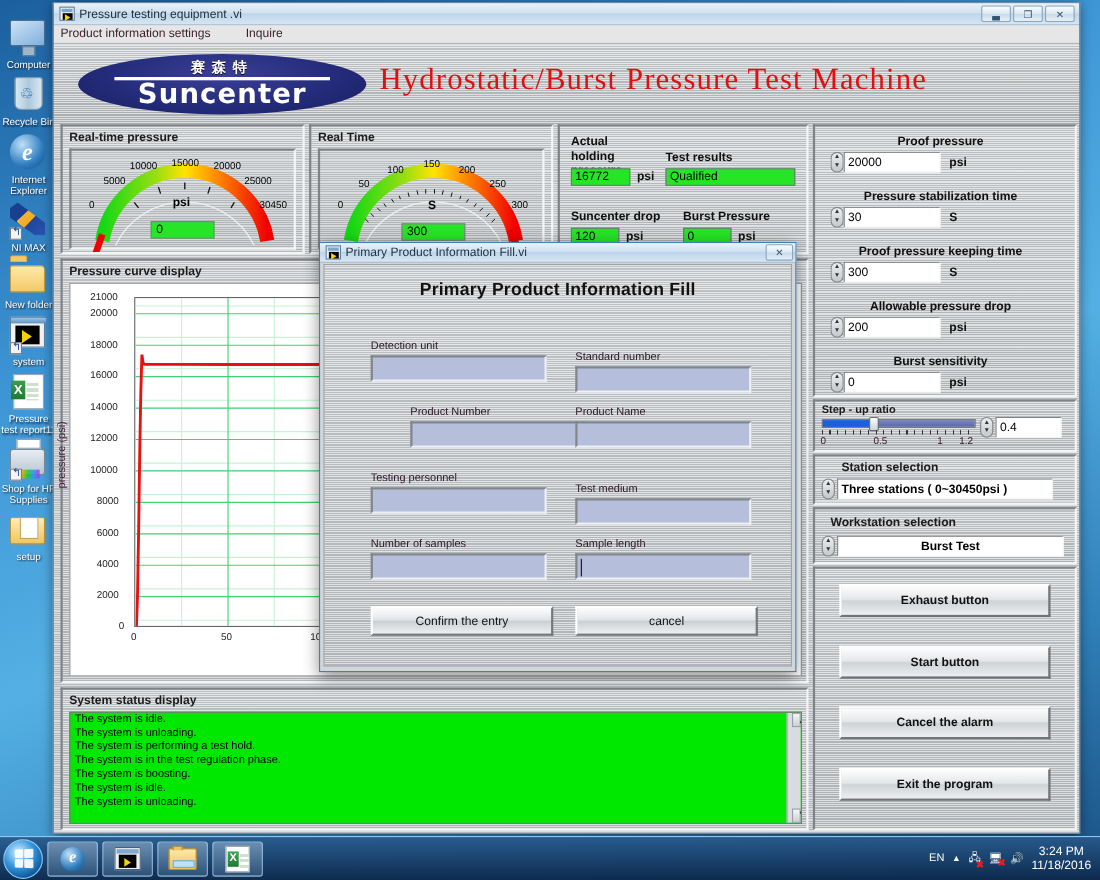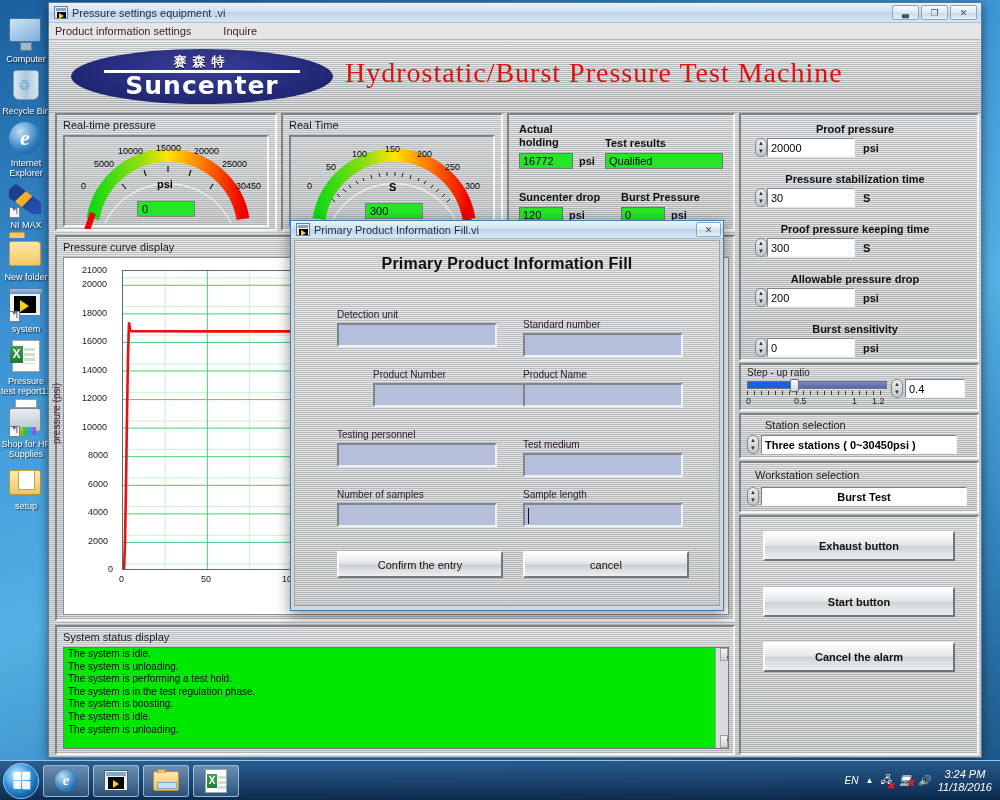--- a/index.html
+++ b/index.html
@@ -123,21 +123,21 @@
   }
 
   
   .lv-panel {
     position: absolute;
     border: 2px solid; border-color: #7e8387 #f2f4f5 #f2f4f5 #7e8387;
     background:
       repeating-linear-gradient(180deg, rgba(255,255,255,.5) 0 1px, rgba(120,120,120,.18) 1px 2px),
       linear-gradient(180deg,#cbcfd2,#b8bdc0);
   }
-  .lv-label { font-size: 11px; font-weight: normal; color: #1c1c1c; }
+  .lv-label { font-size: 11px; font-weight: bold; color: #1c1c1c; }
   .lv-sunken {
     border: 2px solid; border-color: #7e8387 #f3f5f6 #f3f5f6 #7e8387;
     background:
       repeating-linear-gradient(180deg, rgba(255,255,255,.42) 0 1px, rgba(130,130,130,.16) 1px 2px),
       linear-gradient(180deg,#c6cbce,#b6babd);
   }
 
   
   .gauge-val {
     position: absolute; background: #26e526; border: 1px solid #7d8287;
@@ -253,21 +253,21 @@
     grid-template: 1fr 1fr / 1fr 1fr; gap: 1.5px; transform: perspective(20px) rotateY(-6deg); }
   .orb-flag i { background: #fff; opacity: .92; border-radius: 1px; }
   .tb-task {
     width: 46px; height: 32px; margin-left: 4px;
     background: linear-gradient(180deg, rgba(235,245,255,.35), rgba(130,180,220,.25));
     border: 1px solid rgba(190,225,250,.65); border-radius: 3px;
     display: flex; align-items: center; justify-content: center;
   }
   #tray {
     margin-left: auto; display: flex; align-items: center; gap: 7px;
-    padding-right: 8px; color: #fff; font-size: 10px; font-style: italic;
+    padding-right: 8px; color: #fff; font-size: 10px;
   }
   #clock { text-align: center; line-height: 13px; font-size: 11px; color: #fff; }
 </style>
 </head>
 <body>
 
 <div id="desktop-icons">
   <div class="desk-icon">
     <div class="glyph">
         <div class="ic-monitor"></div>
@@ -327,21 +327,21 @@
     <div class="cap">setup</div>
   </div>
 </div>
 
 <div id="app-window">
 
   <div id="app-titlebar">
     <div class="tb-icon">
         <div class="lvt"></div>
       </div>
-    <div id="app-title">Pressure settings equipment .vi</div>
+    <div id="app-title">Pressure testing equipment .vi</div>
     <div class="winbtns">
       <div class="winbtn">▃</div>
       <div class="winbtn">❐</div>
       <div class="winbtn">✕</div>
     </div>
   </div>
 
   <div id="app-menubar">
     <span>Product information settings</span>
     <span>Inquire</span>
@@ -518,20 +518,23 @@
 
     <div class="lv-panel" style="left:690px;top:474px;width:240px;height:240px;">
       <div class="lv-btn" style="position:absolute;left:22px;top:14px;width:192px;height:30px;">
           <span>Exhaust button</span>
         </div>
       <div class="lv-btn" style="position:absolute;left:22px;top:70px;width:192px;height:30px;">
           <span>Start  button</span>
         </div>
       <div class="lv-btn" style="position:absolute;left:22px;top:125px;width:192px;height:30px;">
           <span>Cancel the alarm</span>
+        </div>
+      <div class="lv-btn" style="position:absolute;left:22px;top:181px;width:192px;height:30px;">
+          <span>Exit the program</span>
         </div>
     </div>
 
     <div class="lv-panel" style="left:6px;top:194px;width:680px;height:386px;">
       <div class="lv-label" style="position:absolute;left:6px;top:4px;">Pressure curve display</div>
       <div id="chart-area" style="left:6px;top:20px;width:666px;height:358px;border:1px solid #8d9296;">
         <div id="plot" style="left:58px;top:12px;width:590px;height:300px;">
           <svg width="590" height="300" viewBox="0 0 590 300" style="position:absolute;left:0;top:0;">
             <g stroke="#c8f2d6" stroke-width="1">
               <line x1="0" y1="7.14" x2="590" y2="7.14"></line>

